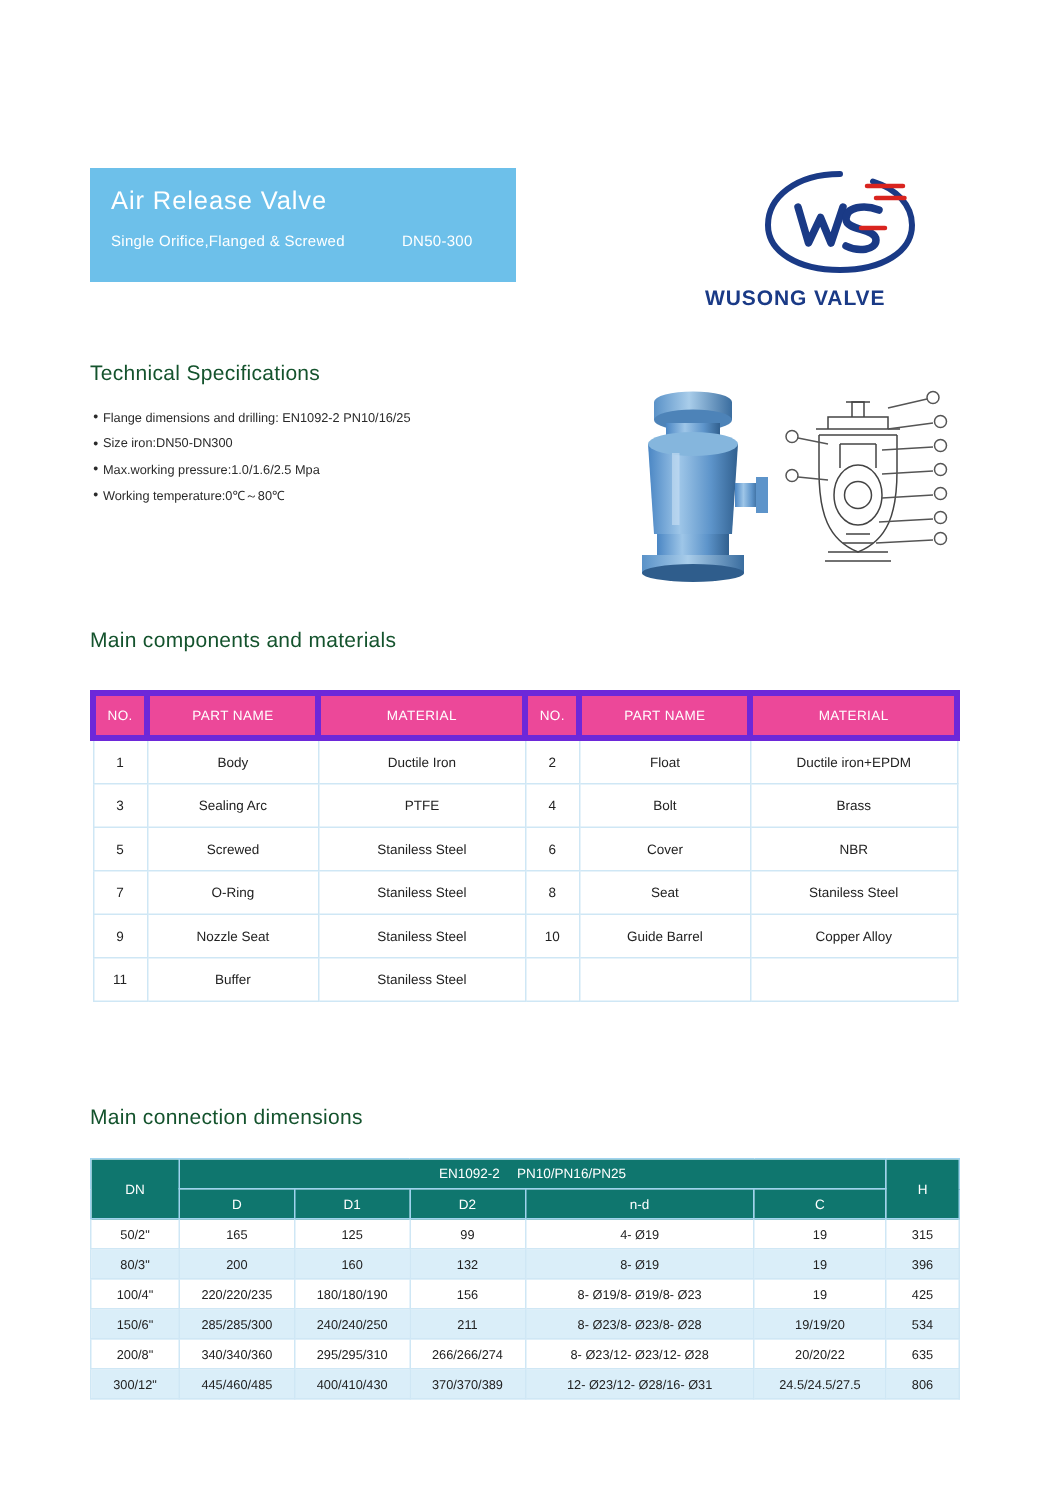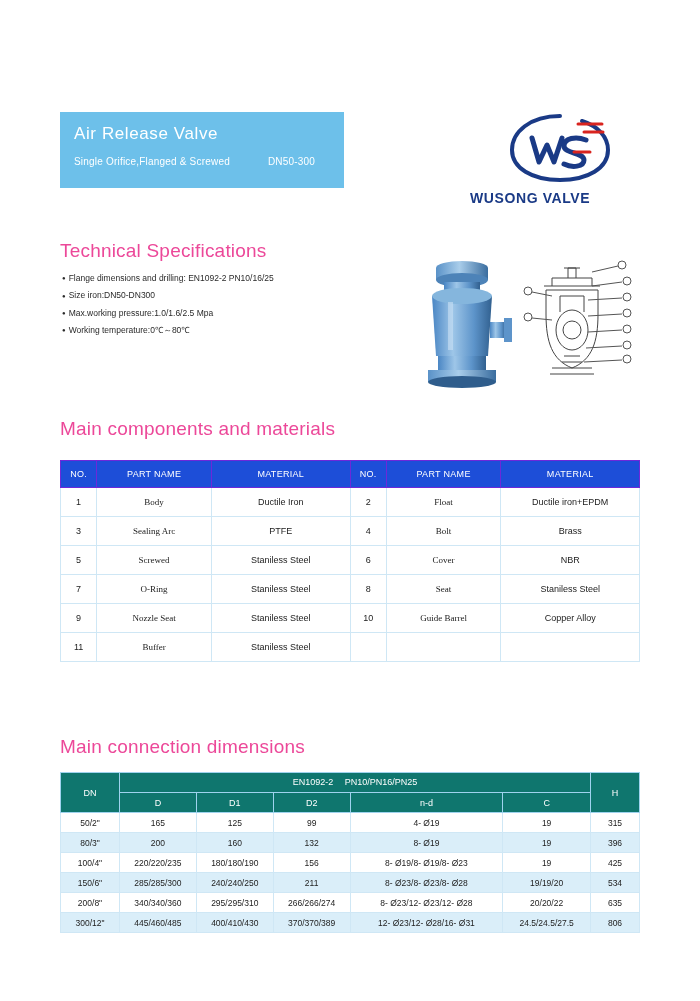--- a/index.html
+++ b/index.html
@@ -73,22 +73,22 @@
     color: #1a3a86;
     font-size: 14px;
     font-weight: bold;
     letter-spacing: 0.6px;
   }
 
   
   .section-h {
     position: absolute;
     left: 60px;
-    color: #ec4899;
-    font-size: 19px;
+    color: #14532d;
+    font-size: 14px;
     font-weight: normal;
     letter-spacing: 0.2px;
   }
   #h-tech { top: 240px; }
   #h-comp { top: 418px; }
   #h-dims { top: 736px; }
 
   
   .bullets {
     position: absolute;
@@ -127,36 +127,36 @@
     border-collapse: collapse;
     font-size: 9px;
   }
   .comp-table {
     position: absolute;
     left: 60px;
     top: 460px;
     width: 580px;
   }
   .comp-table th {
-    background: #1d4ed8;
+    background: #ec4899;
     color: #ffffff;
     font-weight: normal;
     height: 24px;
     font-size: 9px;
     letter-spacing: 0.3px;
-    border: 1px solid #6d28d9;
+    border: 4px solid #6d28d9;
   }
   .comp-table td {
     height: 26px;
     text-align: center;
     border: 1px solid #cfe7f5;
     color: #222;
   }
   .comp-table td.no { width: 34px; }
-  .comp-table td.part { width: 116px; font-family: Liberation Serif, serif; }
+  .comp-table td.part { width: 116px; }
   .comp-table td.mat { width: 140px; }
 
   .dim-table {
     position: absolute;
     left: 60px;
     top: 772px;
     width: 580px;
   }
   .dim-table th {
     background: #0f766e;

